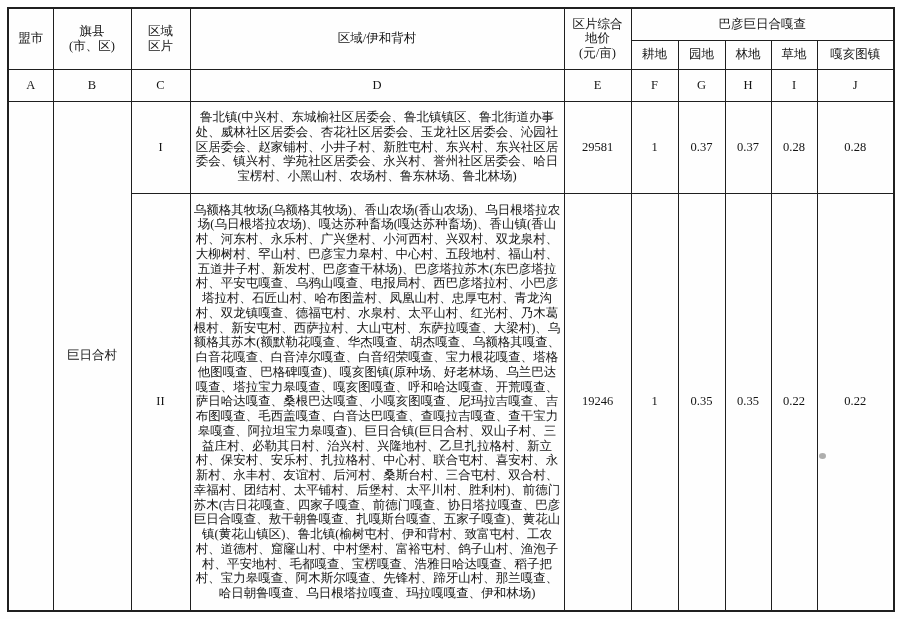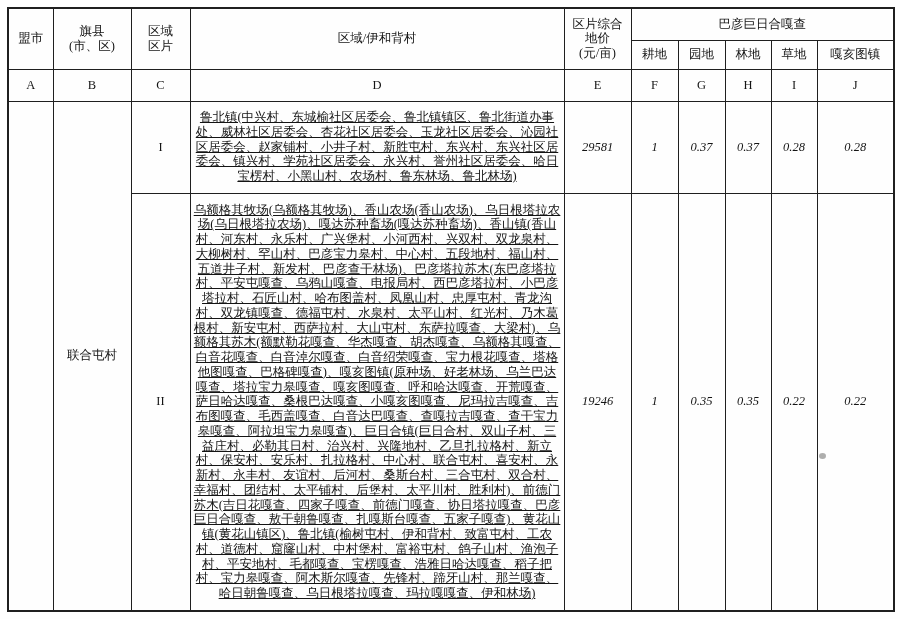--- a/index.html
+++ b/index.html
@@ -31,23 +31,22 @@
   table.landprice{border:2px solid #1f1f1f;}
   .hdr{white-space:pre-line;font-size:12.5px;}
   .letter{font-size:12.5px;height:29px;}
   .desc{
     text-align:justify;
     text-justify:inter-ideograph;
     font-size:12.3px;
     line-height:1.13;
     padding:3px 4px 3px 5px;
     vertical-align:middle;
-    text-decoration:underline;
   }
-  .num{font-size:12.5px;font-style:italic;}
+  .num{font-size:12.5px;}
   .zone{font-size:13px;}
   .artifact{
     position:absolute;
     left:819px;top:453px;
     width:7px;height:6px;
     background:#9a9a98;
     border-radius:50%;
     opacity:.8;
   }
 </style>
@@ -98,21 +97,21 @@
       <td class="letter">E</td>
       <td class="letter">F</td>
       <td class="letter">G</td>
       <td class="letter">H</td>
       <td class="letter">I</td>
       <td class="letter">J</td>
     </tr>
 
     <tr style="height:92px">
       <td rowspan="2"></td>
-      <td rowspan="2">联合屯村</td>
+      <td rowspan="2">巨日合村</td>
       <td class="zone">I</td>
       <td class="desc">鲁北镇(中兴村、东城榆社区居委会、鲁北镇镇区、鲁北街道办事处、威林社区居委会、杏花社区居委会、玉龙社区居委会、沁园社区居委会、赵家铺村、小井子村、新胜屯村、东兴村、东兴社区居委会、镇兴村、学苑社区居委会、永兴村、誉州社区居委会、哈日宝楞村、小黑山村、农场村、鲁东林场、鲁北林场)</td>
       <td class="num">29581</td>
       <td class="num">1</td>
       <td class="num">0.37</td>
       <td class="num">0.37</td>
       <td class="num">0.28</td>
       <td class="num">0.28</td>
     </tr>
 

